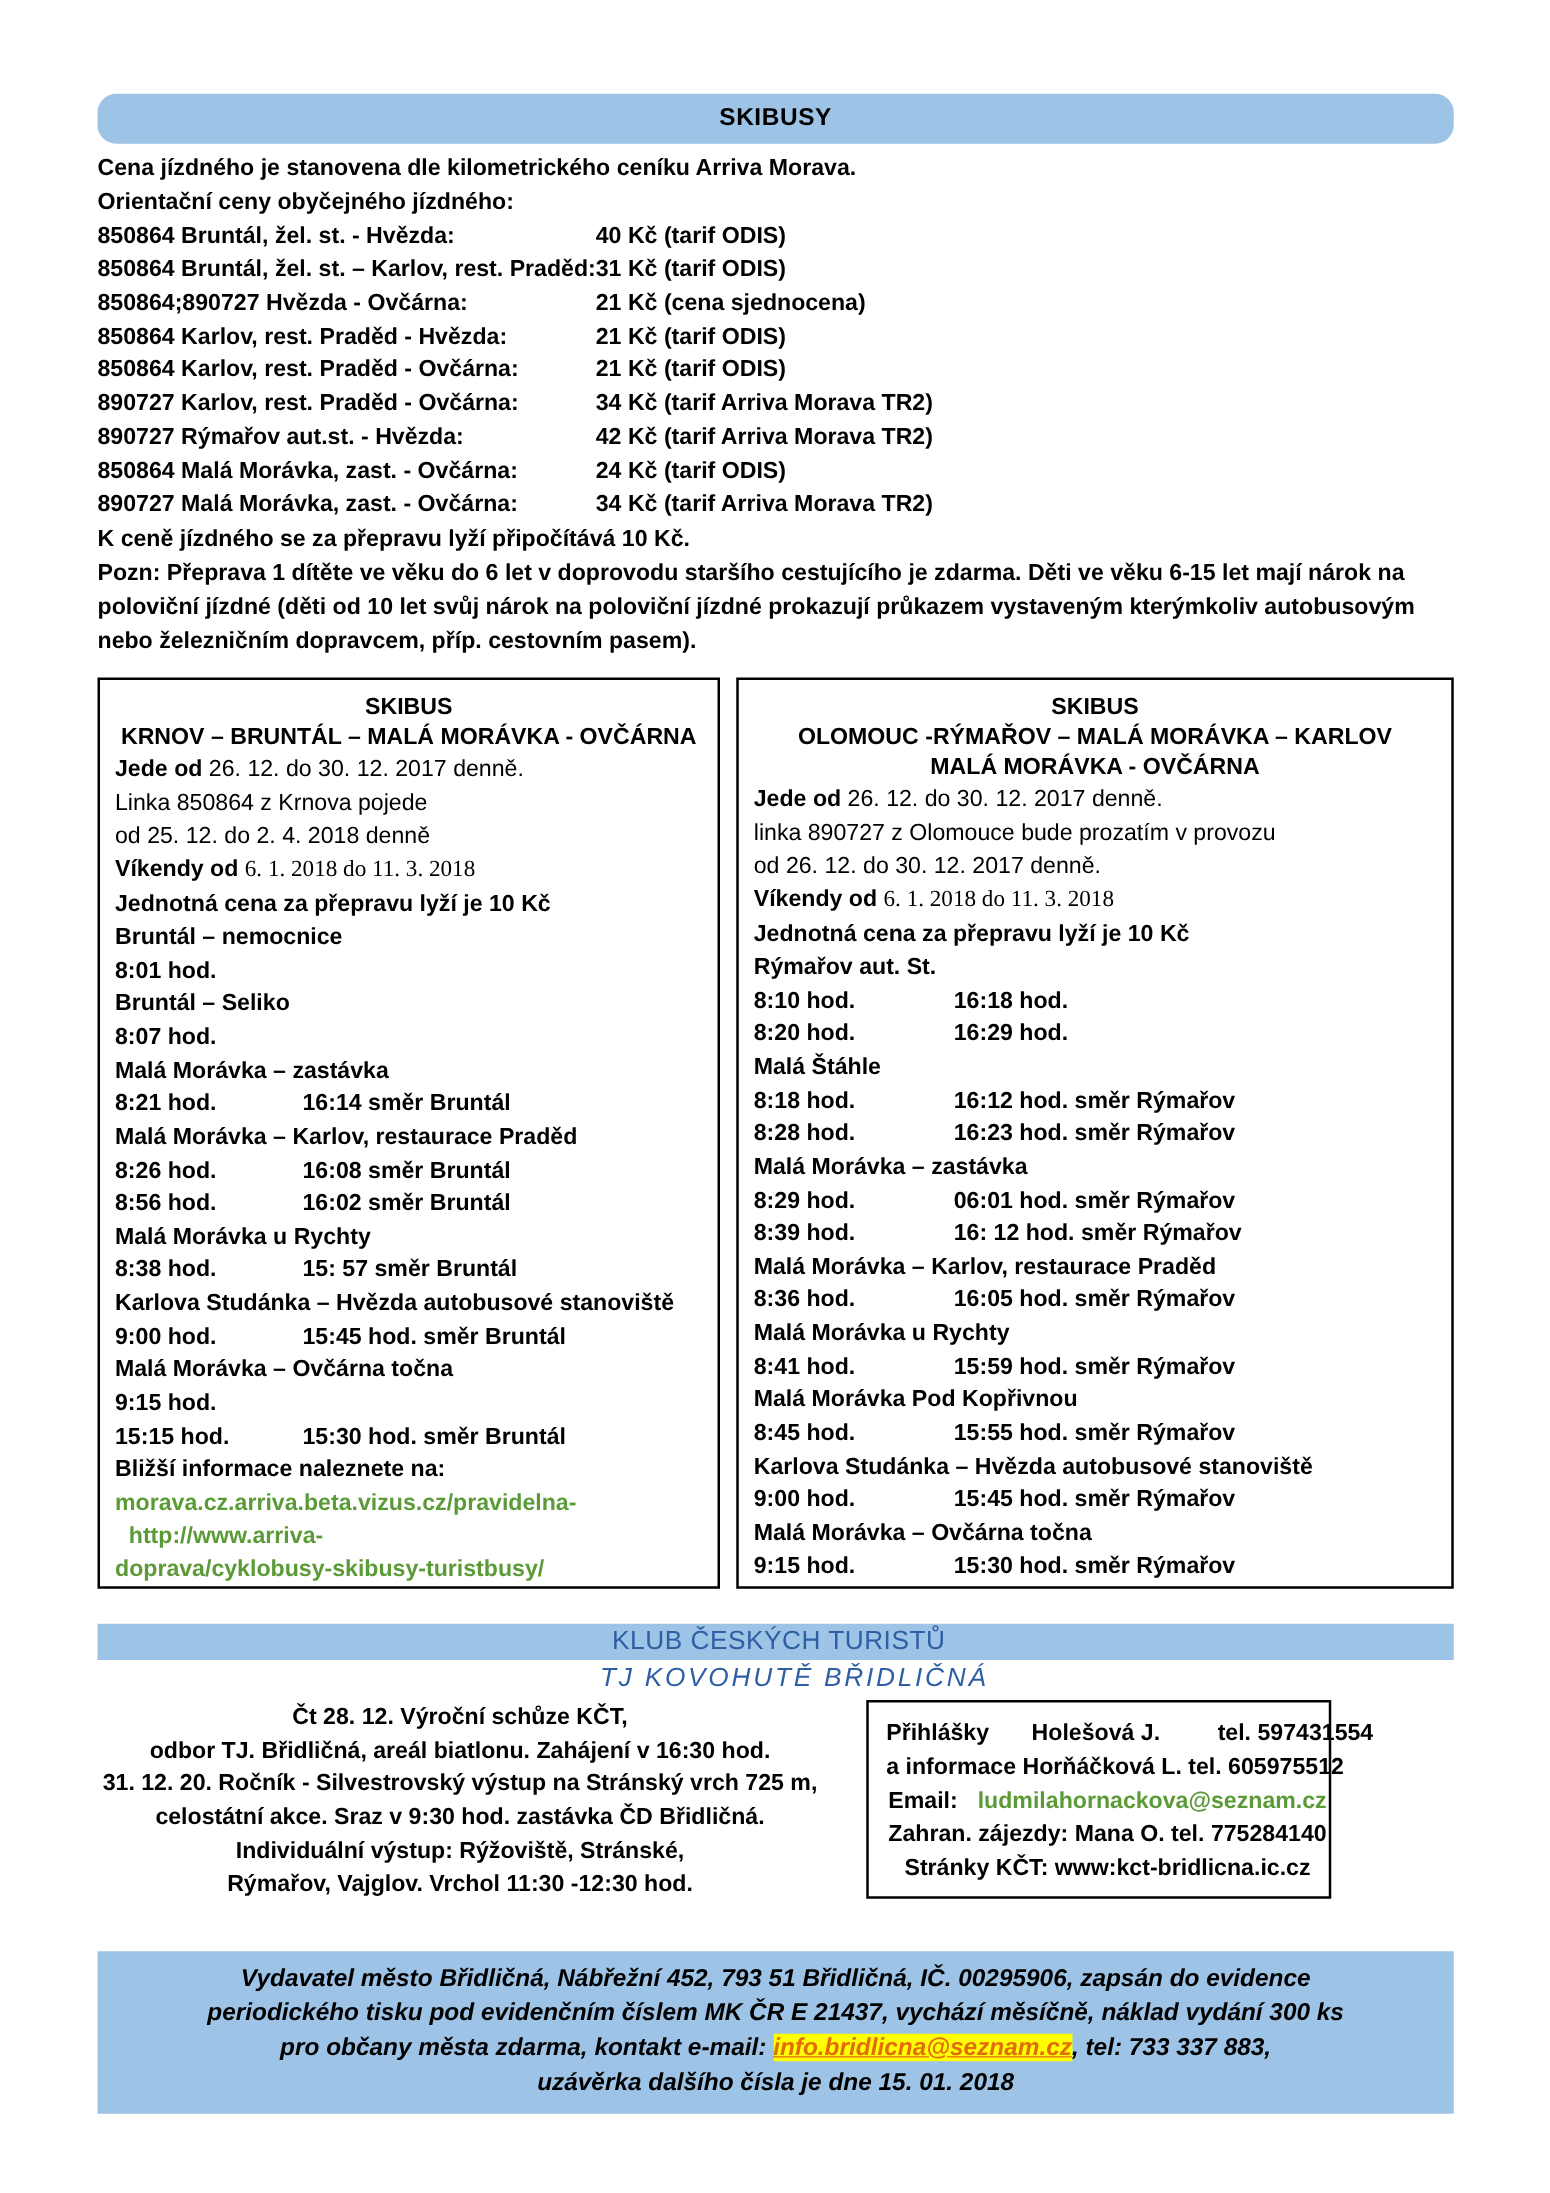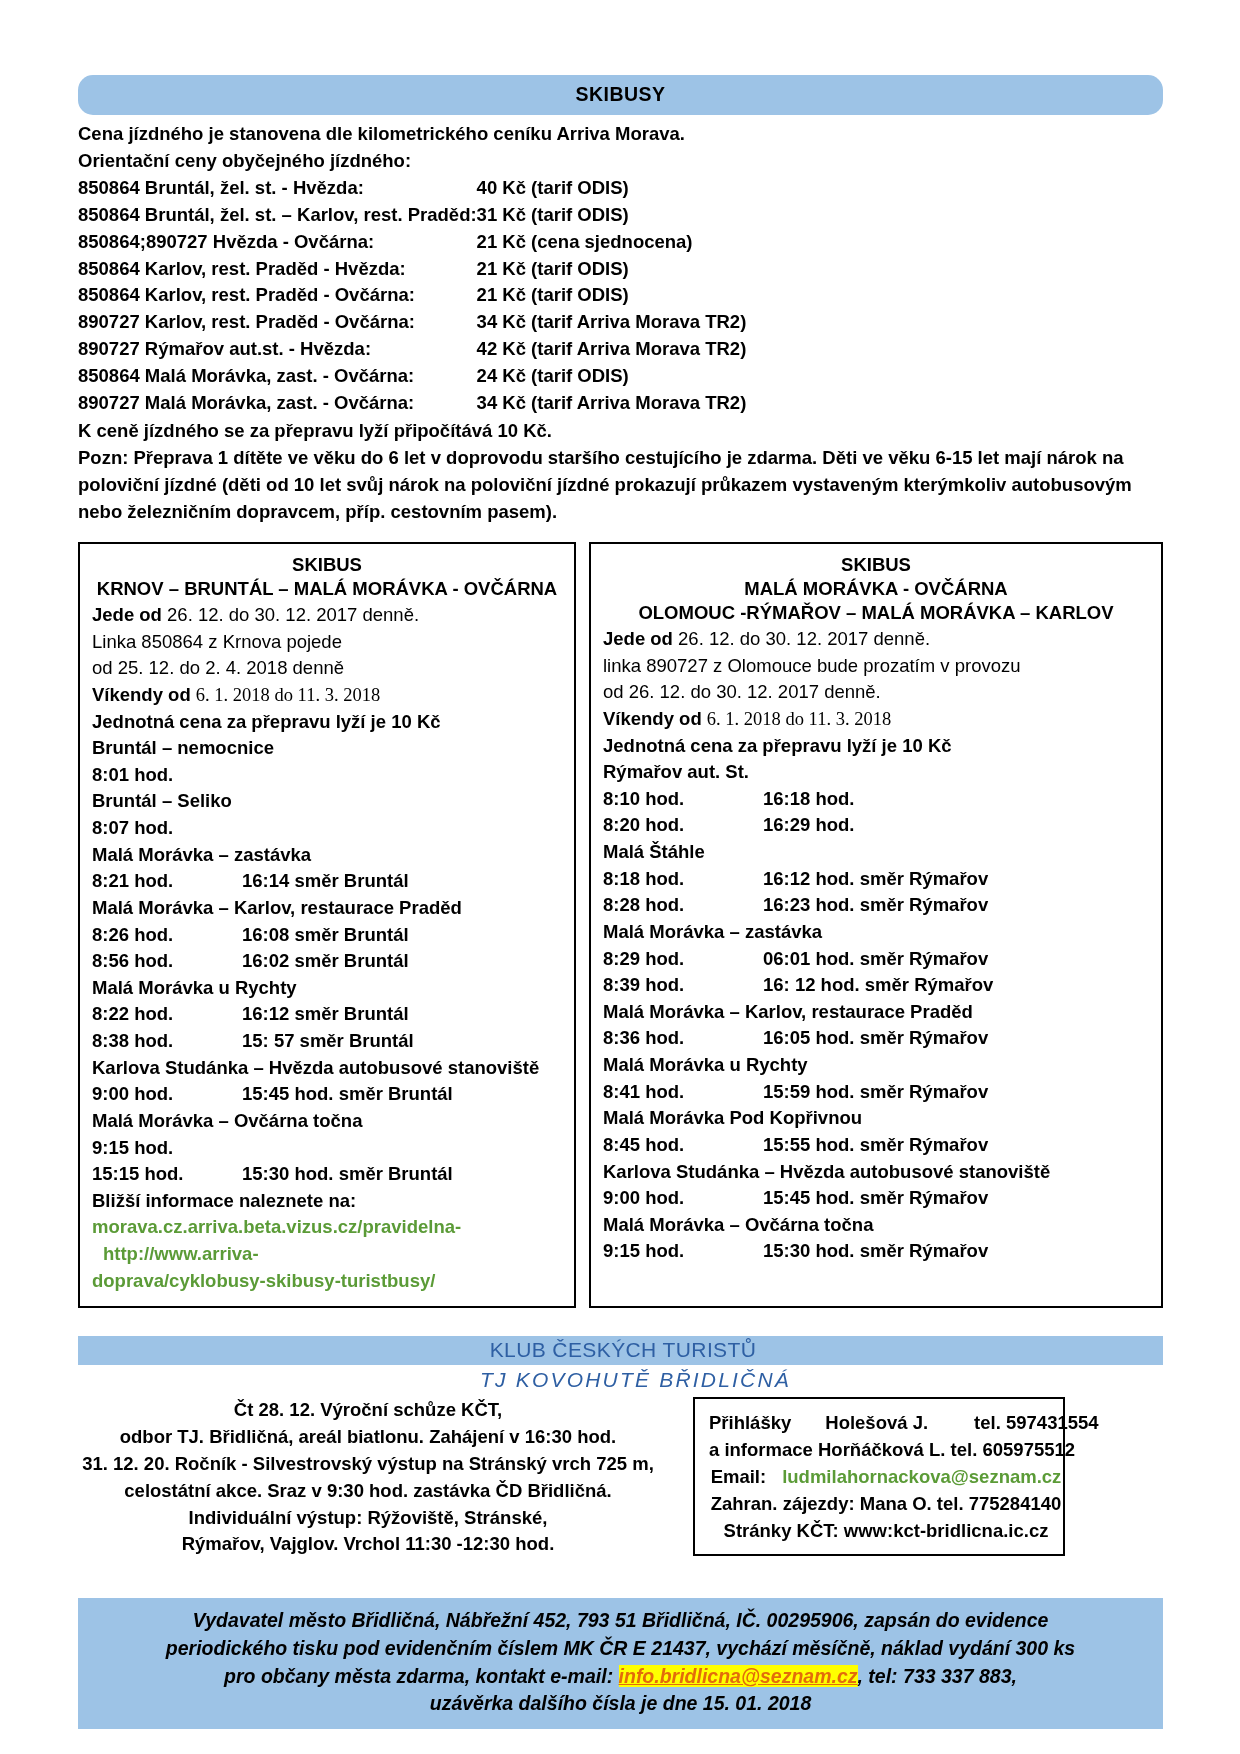--- a/index.html
+++ b/index.html
@@ -69,21 +69,21 @@
   
   .boxes {
     display: flex;
     gap: 13px;
     margin-top: 17px;
     align-items: stretch;
   }
   .box {
     border: 2px solid #000;
     box-sizing: border-box;
-    padding: 9px 12px 12px 12px;
+    padding: 9px 12px 0 12px;
   }
   .box-left  { width: 498px; }
   .box-right { width: 574px; }
 
   .box-title {
     text-align: center;
     font-weight: bold;
     font-size: 18.5px;
     line-height: 1.3;
   }
@@ -267,41 +267,40 @@
             <div class="row b">Bruntál – nemocnice</div>
             <div class="row b"><span class="t1">8:01 hod.</span></div>
             <div class="row b">Bruntál – Seliko</div>
             <div class="row b"><span class="t1">8:07 hod.</span></div>
             <div class="row b">Malá Morávka – zastávka</div>
             <div class="row b"><span class="t1">8:21 hod.</span><span>16:14 směr Bruntál</span></div>
             <div class="row b">Malá Morávka – Karlov, restaurace Praděd</div>
             <div class="row b"><span class="t1">8:26 hod.</span><span>16:08 směr Bruntál</span></div>
             <div class="row b"><span class="t1">8:56 hod.</span><span>16:02 směr Bruntál</span></div>
             <div class="row b">Malá Morávka u Rychty</div>
-            <div class="row b"><span class="t1">8:22 hod.</span><span>16:12 směr Bruntál</span></div>
             <div class="row b"><span class="t1">8:38 hod.</span><span>15: 57 směr Bruntál</span></div>
             <div class="row b">Karlova Studánka – Hvězda autobusové stanoviště</div>
             <div class="row b"><span class="t1">9:00 hod.</span><span>15:45 hod. směr Bruntál</span></div>
             <div class="row b">Malá Morávka – Ovčárna točna</div>
             <div class="row b"><span class="t1">9:15 hod.</span></div>
             <div class="row b"><span class="t1">15:15 hod.</span><span>15:30 hod. směr Bruntál</span></div>
           </div>
         <div class="row b">Bližší informace naleznete na:</div>
       </div>
       <div class="link">
         <div class="row">morava.cz.arriva.beta.vizus.cz/pravidelna-</div>
         <div class="row link-indent">http://www.arriva-</div>
         <div class="row">doprava/cyklobusy-skibusy-turistbusy/</div>
       </div>
     </div>
 
     <div class="box box-right">
       <div class="box-title">SKIBUS</div>
+      <div class="box-sub">OLOMOUC -RÝMAŘOV – MALÁ MORÁVKA – KARLOV</div>
       <div class="box-sub">MALÁ MORÁVKA - OVČÁRNA</div>
-      <div class="box-sub">OLOMOUC -RÝMAŘOV – MALÁ MORÁVKA – KARLOV</div>
       <div class="sched">
         <div class="row">
           <span class="b">Jede od</span>
           <span class="r">26. 12. do 30. 12. 2017 denně.</span>
         </div>
         <div class="row r">linka 890727 z Olomouce bude prozatím v provozu</div>
         <div class="row r">od 26. 12. do 30. 12. 2017 denně.</div>
         <div class="row">
           <span class="b">Víkendy od</span>
           <span class="serif">6. 1. 2018 do 11. 3. 2018</span>

